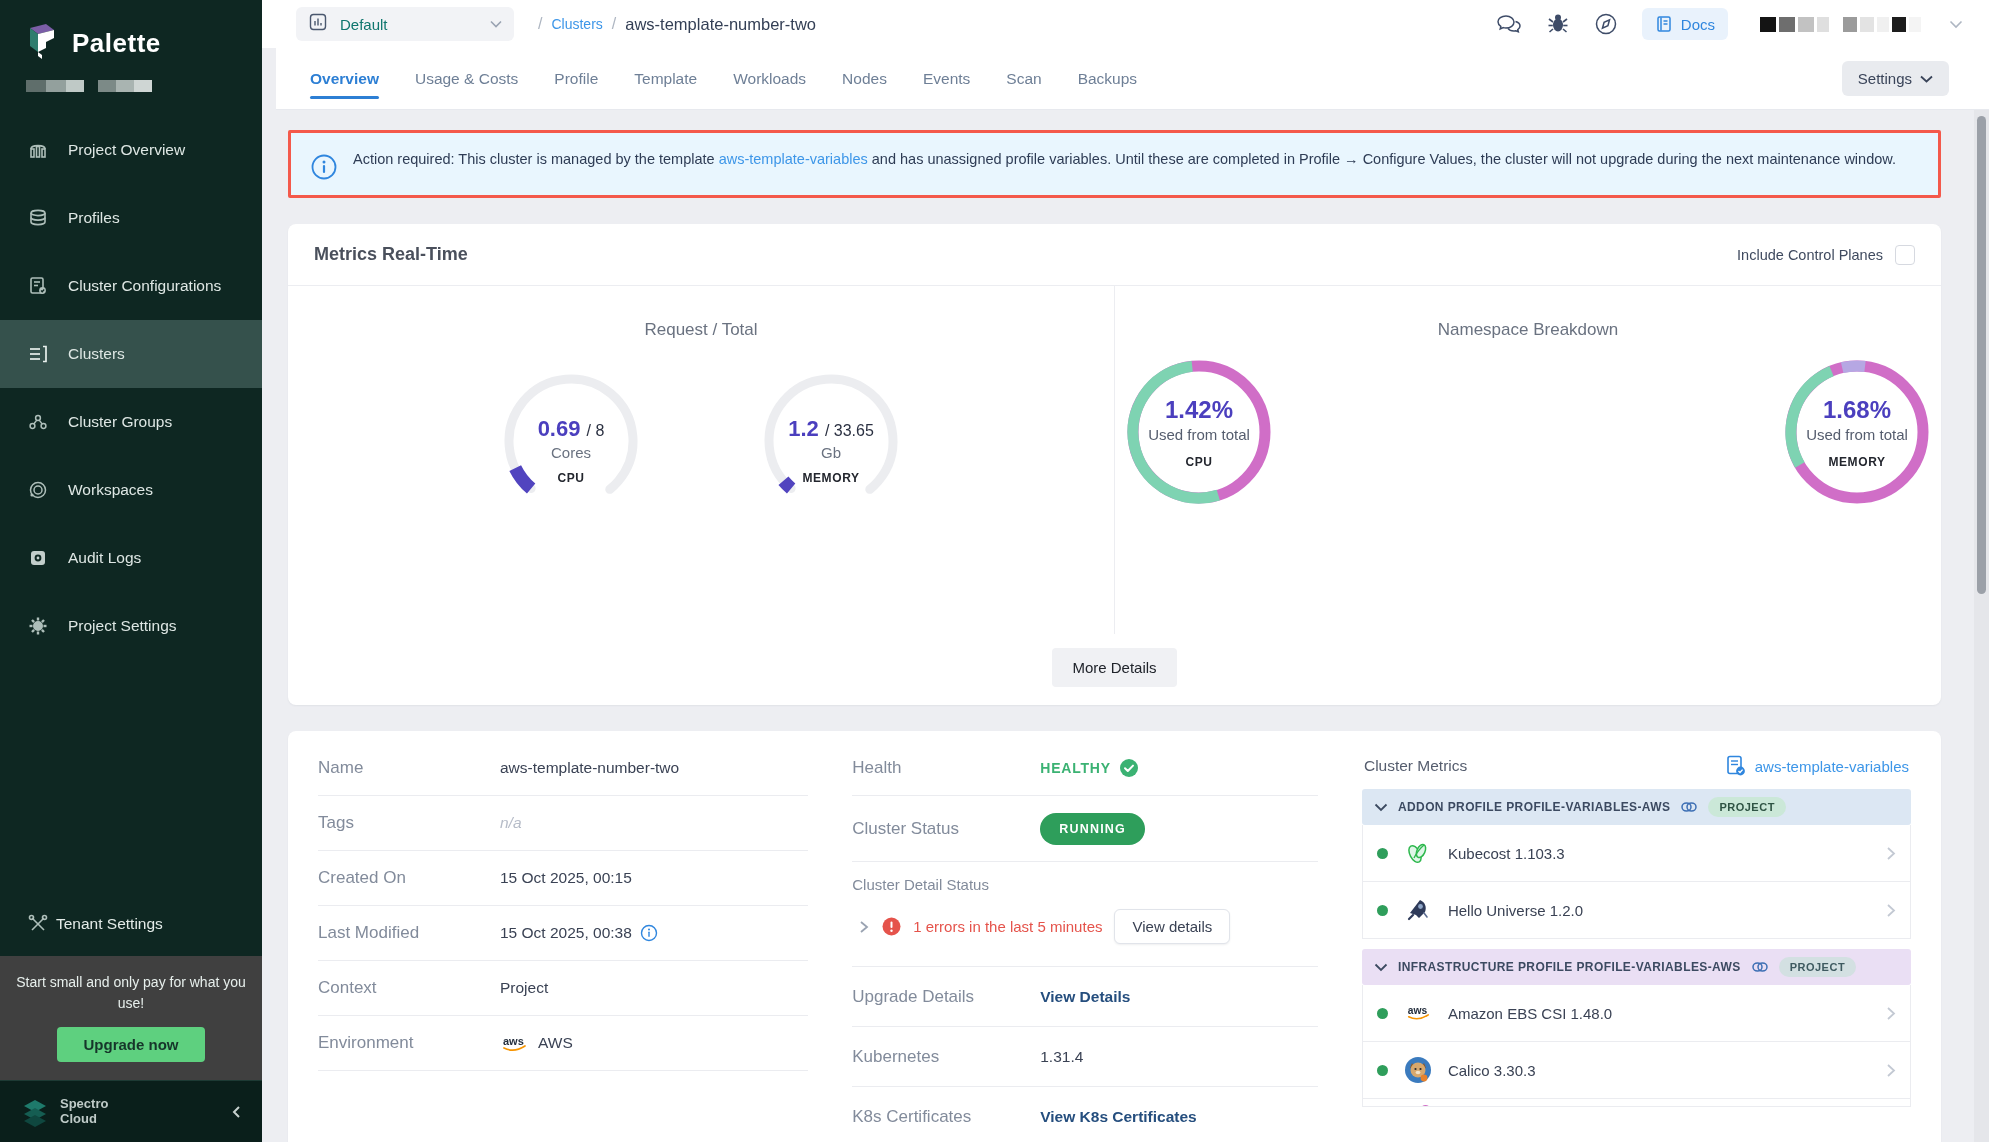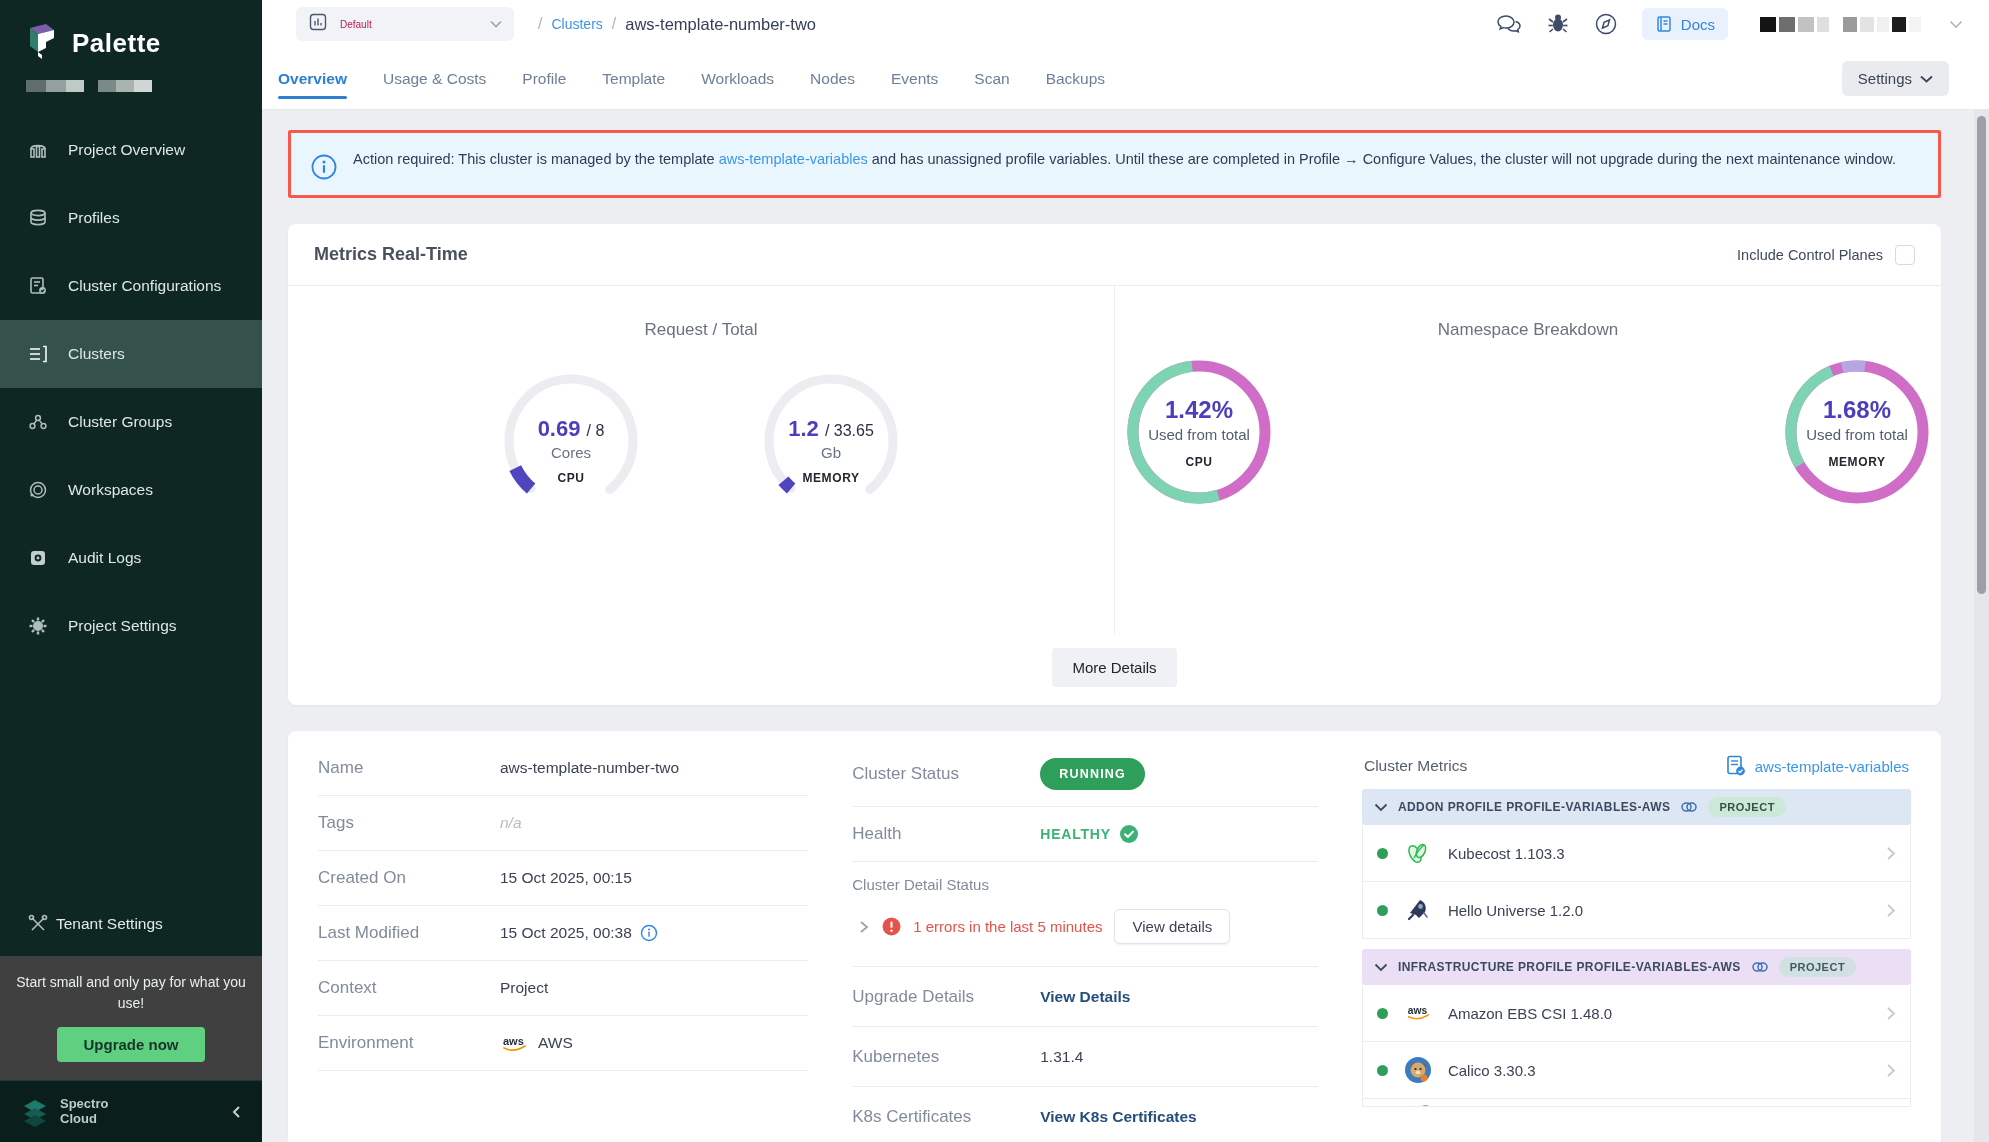--- a/index.html
+++ b/index.html
@@ -22,31 +22,31 @@
   .promo-text { font-size:14px; line-height:1.55; color:#E7EFEC; }
   .promo-btn { margin-top:12px; background:#5ED07F; color:#16352A; border:none; border-radius:4px; font-size:15px; font-weight:700; padding:9px 26px; cursor:pointer; font-family:inherit; }
   .sb-footer { background:#0A1F1B; border-top:1px solid #1D3A34; height:62px; display:flex; align-items:center; padding:0 18px 0 20px;font-weight:bold; }
   .spectro { display:flex; align-items:center; gap:10px; }
   .spectro-name { font-size:13px; color:#BFCBC8; line-height:1.15; }
   .collapse { margin-left:auto; cursor:pointer; display:flex; }
 
   
   .topbar { position:absolute; left:262px; top:0; right:0; height:48px; background:#FFFFFF; display:flex; align-items:center; padding:0 26px 0 34px; z-index:4; }
   .proj-select { display:flex; align-items:center; gap:12px; background:#F2F3F6; border-radius:6px; height:34px; padding:0 12px; width:218px; cursor:pointer; }
-  .proj-select .plabel { font-size:10px; color:#be185d; flex:1; }
+  .proj-select .plabel { font-size:15px; color:#0f766e; flex:1; }
   .crumbs { display:flex; align-items:center; gap:8px; margin-left:22px; font-size:15px; color:#9AA3B2; }
   .crumb-link { color:#3D96E8; font-size:14px; cursor:pointer; }
   .crumb-cur { color:#333F55; font-size:16.5px; font-weight:500; }
   .top-icons { margin-left:auto; display:flex; align-items:center; gap:24px; }
   .icon-btn { cursor:pointer; display:flex; align-items:center; }
   .docs-btn { display:flex; align-items:center; gap:8px; background:#E9F2FC; color:#2F86DE; border-radius:6px; padding:7px 13px; font-size:15px; font-weight:500; cursor:pointer; }
   .user-redact { display:flex; align-items:center; gap:3px; margin-left:8px; }
   .user-redact i { display:inline-block; height:15px; }
 
-  .tabsbar { position:absolute; left:244px; top:48px; right:0; height:62px; background:#FFFFFF; display:flex; align-items:center; padding:0 40px 0 34px; border-bottom:1px solid #E7E9EE; z-index:3; }
+  .tabsbar { position:absolute; left:276px; top:48px; right:0; height:62px; background:#FFFFFF; display:flex; align-items:center; padding:0 40px 0 34px; border-bottom:1px solid #E7E9EE; z-index:3; }
   .tabs { display:flex; gap:36px; height:100%; }
   .tab { display:flex; align-items:center; font-size:15.5px; color:#6E7F96; cursor:pointer; position:relative; }
   .tab.active { color:#2D7FD4; font-weight:600; }
   .tab.active::after { content:""; position:absolute; left:0; right:0; bottom:10px; height:3px; border-radius:2px; background:#2D7FD4; }
   .settings-btn { margin-left:auto; display:flex; align-items:center; gap:8px; background:#E9EBEF; border-radius:6px; padding:9px 16px; font-size:15px; color:#3A4459; font-weight:500; cursor:pointer; }
 
   
   .content { position:absolute; left:262px; top:110px; right:0; bottom:0; background:#EDEEF2; padding:20px 48px 0 26px; overflow:hidden; }
   .v-scrollbar { position:absolute; right:0; top:0; bottom:0; width:15px; background:#E5E6EA; }
   .v-thumb { position:absolute; left:3px; width:9px; top:6px; height:478px; background:#9BA0A8; border-radius:5px; }
@@ -514,33 +514,33 @@
           <svg width="30" height="20" viewBox="0 0 30 20">
             <text x="3" y="12" font-size="11" font-weight="bold" fill="#252F3E" font-family="Liberation Sans, sans-serif">aws</text>
             <path d="M4 15 Q 14 20 25 13" stroke="#F79400" stroke-width="1.7" fill="none" stroke-linecap="round"></path>
           </svg>
           <span>AWS</span>
         </span>
       </div>
     </div>
 
     <div class="col2">
-      <div class="drow" style="min-height:66px;">
-        <span class="dlabel">Cluster Status</span>
-        <span class="badge-running">RUNNING</span>
-      </div>
       <div class="drow">
         <span class="dlabel">Health</span>
         <span class="healthy">
           <span>HEALTHY</span>
           <svg width="20" height="20" viewBox="0 0 20 20">
             <circle cx="10" cy="10" r="9" fill="#3BB273"></circle>
               <polyline points="6 10.2 8.8 13 14 7.6" fill="none" stroke="#fff" stroke-width="2" stroke-linecap="round" stroke-linejoin="round"></polyline>
           </svg>
         </span>
+      </div>
+      <div class="drow" style="min-height:66px;">
+        <span class="dlabel">Cluster Status</span>
+        <span class="badge-running">RUNNING</span>
       </div>
       <div class="cds-block">
         <div class="cds-label">Cluster Detail Status</div>
         <div class="cds-row">
           <svg width="12" height="14" viewBox="0 0 12 14" fill="none" stroke="#9AA3B2" stroke-width="1.8" style="cursor:pointer;">
               <polyline points="3 2 9 7 3 12"></polyline>
             </svg>
           <svg width="19" height="19" viewBox="0 0 19 19">
             <circle cx="9.5" cy="9.5" r="9" fill="#E5534B"></circle>
               <rect x="8.5" y="4.5" width="2" height="6.5" rx="1" fill="#fff"></rect>

